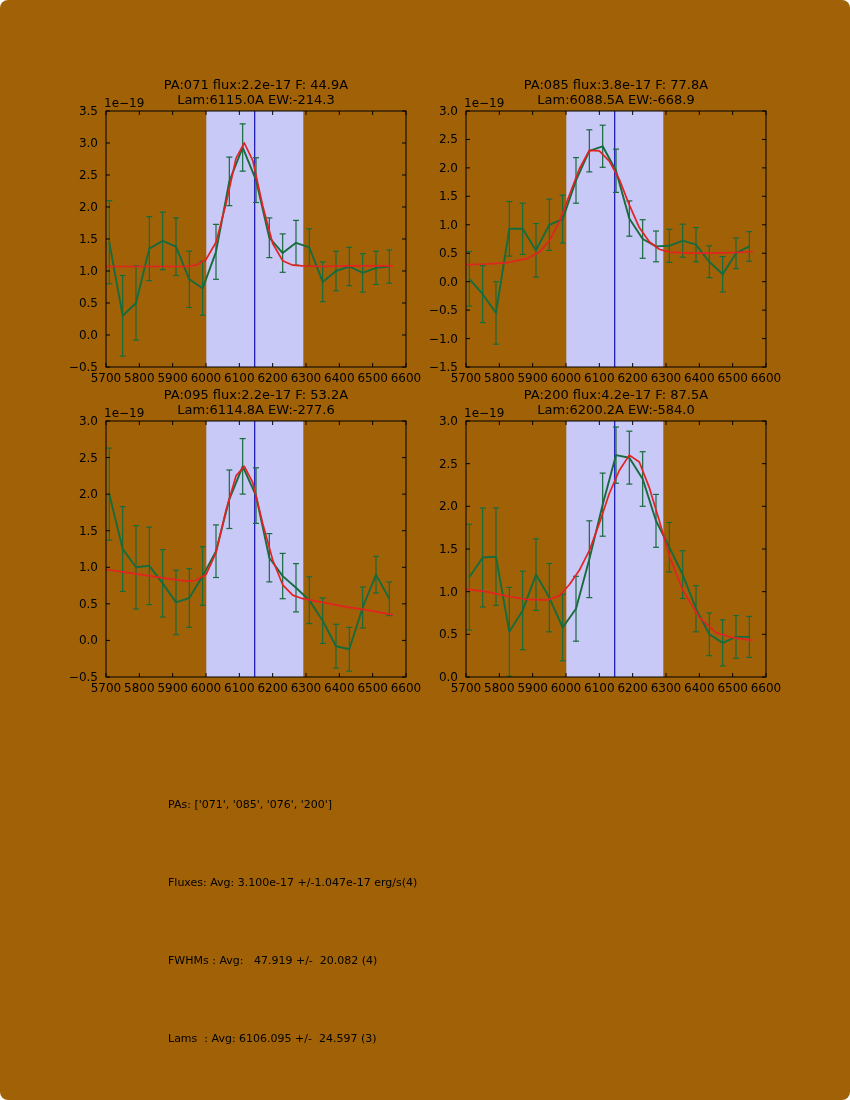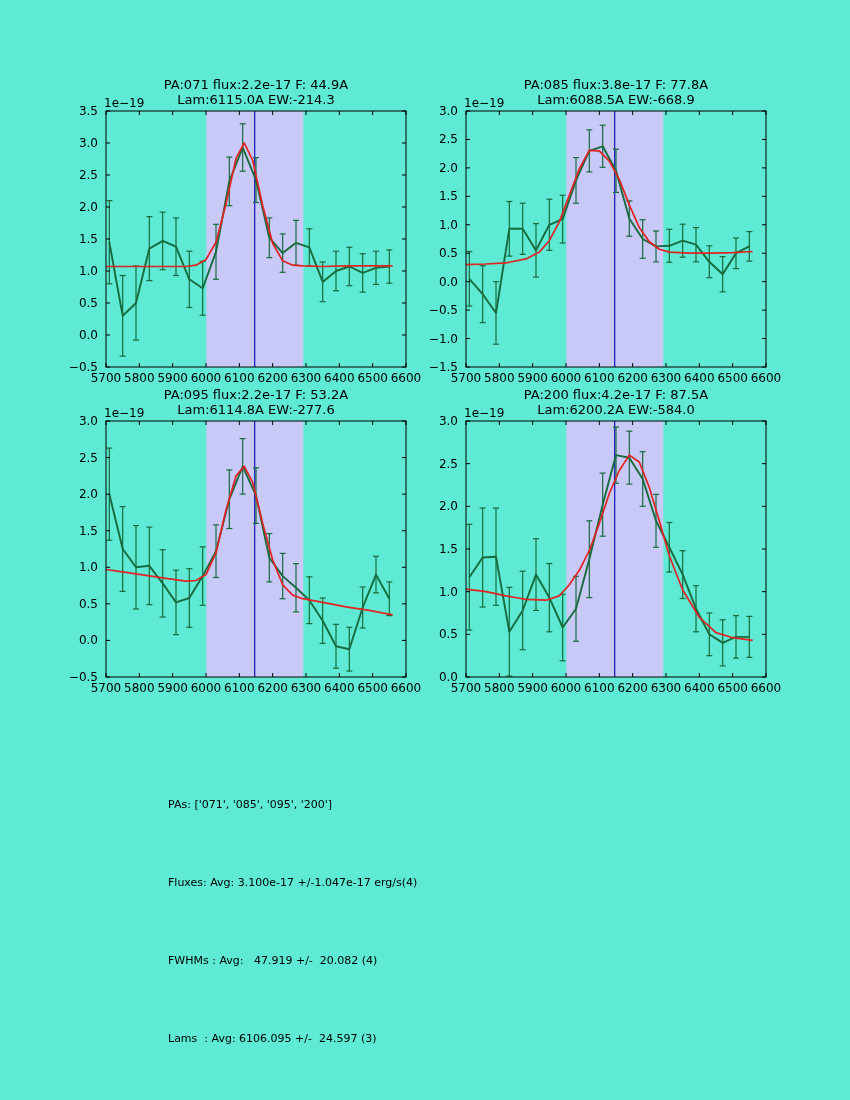--- a/index.html
+++ b/index.html
@@ -1,17 +1,17 @@
 <!DOCTYPE html>
 <html><head>
 <meta charset="utf-8">
 <style>
   html,body{margin:0;padding:0;background:#ffffff;}
-  #figure{position:relative;width:850px;height:1100px;background:#5eead4;overflow:hidden;
-          font-family:"DejaVu Sans",sans-serif;color:#000;}
+  #figure{position:relative;width:850px;height:1100px;background:#a16207;overflow:hidden;
+          font-family:"DejaVu Sans",sans-serif;color:#000;border-radius:8px;}
   svg.panel{position:absolute;overflow:visible;}
   #panel-0{left:50px;top:66px;}
   #panel-1{left:410px;top:66px;}
   #panel-2{left:50px;top:376px;}
   #panel-3{left:410px;top:376px;}
   svg.panel text{font-family:"DejaVu Sans",sans-serif;fill:#000;}
   .title-line{font-size:13px;}
   .offset-label{font-size:12px;}
   #summary{position:absolute;left:168px;top:740px;font-size:11px;line-height:26px;
            white-space:pre;color:#000;}
@@ -577,21 +577,21 @@
           <text x="48" y="134.33333333333331" text-anchor="end" font-size="12">2.0</text>
           <text x="48" y="177" text-anchor="end" font-size="12">1.5</text>
           <text x="48" y="219.66666666666666" text-anchor="end" font-size="12">1.0</text>
           <text x="48" y="262.33333333333337" text-anchor="end" font-size="12">0.5</text>
           <text x="48" y="305" text-anchor="end" font-size="12">0.0</text>
         </g>
       </g>
   </svg>
 
   <div id="summary">
-    <div>PAs: ['071', '085', '095', '200']</div>
+    <div>PAs: ['071', '085', '076', '200']</div>
     <div>Fluxes: Avg: 3.100e-17 +/-1.047e-17 erg/s(4)</div>
     <div>FWHMs : Avg:   47.919 +/-  20.082 (4)</div>
     <div>Lams  : Avg: 6106.095 +/-  24.597 (3)</div>
     
     
   </div>
 
 </div>
 
 </body></html>

